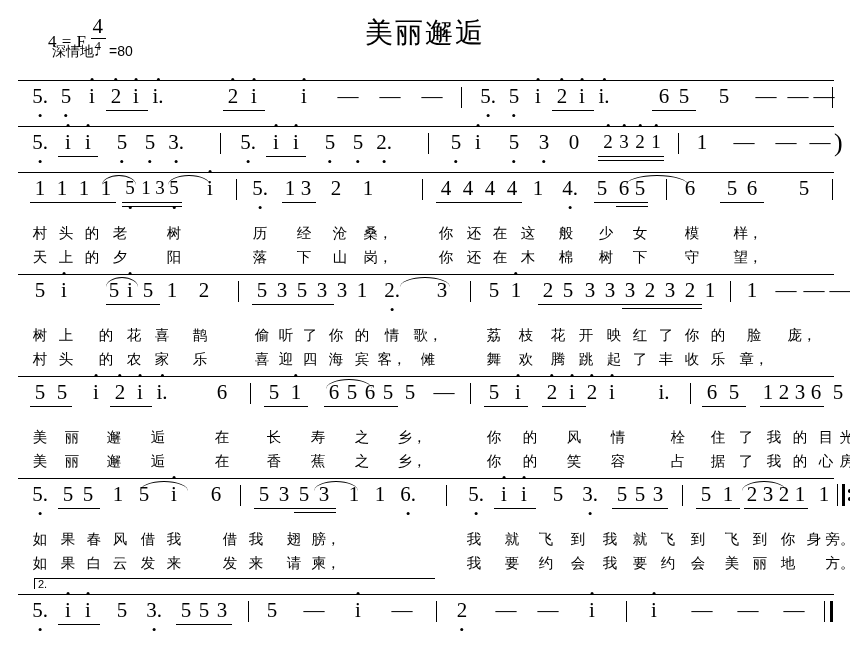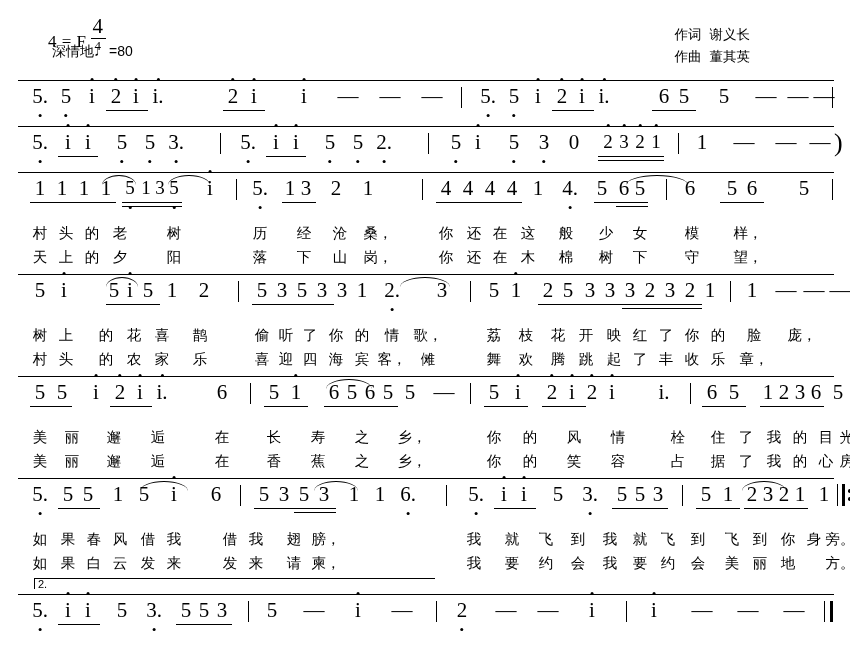--- a/index.html
+++ b/index.html
@@ -187,25 +187,22 @@
 <div id="sheet">
 
   <div class="hdr-key">
     <span>4 = F</span><span class="frac"><span class="num">4</span><span class="den">4</span></span>
   </div>
 
   <div class="hdr-tempo">
     <span>深情地</span><span class="note">♩</span><span>=80</span>
   </div>
 
-
-  <div class="credits">
-    <div><span class="role">作词</span><span>谢义长</span></div>
-    <div><span class="role">作曲</span><span>董其英</span></div>
-  </div>
+  <div class="title">美丽邂逅</div>
+
 
   <div class="system" style="top:78px;">
     <div class="staff-line">
       <div class="rule"></div>
       <div class="notes">
         <span class="tok num dot-dn" style="left:22px;">5.</span>
         <span class="tok num dot-dn" style="left:48px;">5</span>
         <span class="tok num dot-up" style="left:74px;">i</span>
         <span class="tok num dot-up" style="left:98px;">2</span>
         <span class="tok num dot-up" style="left:118px;">i</span>

